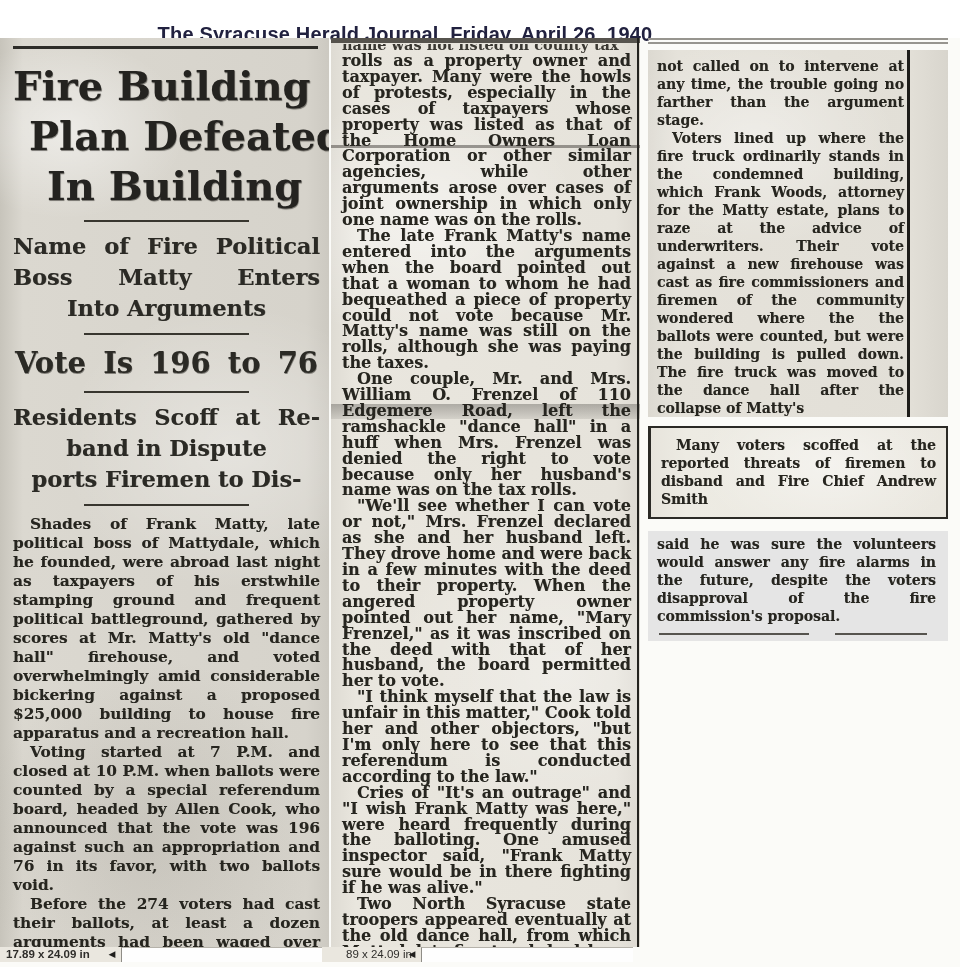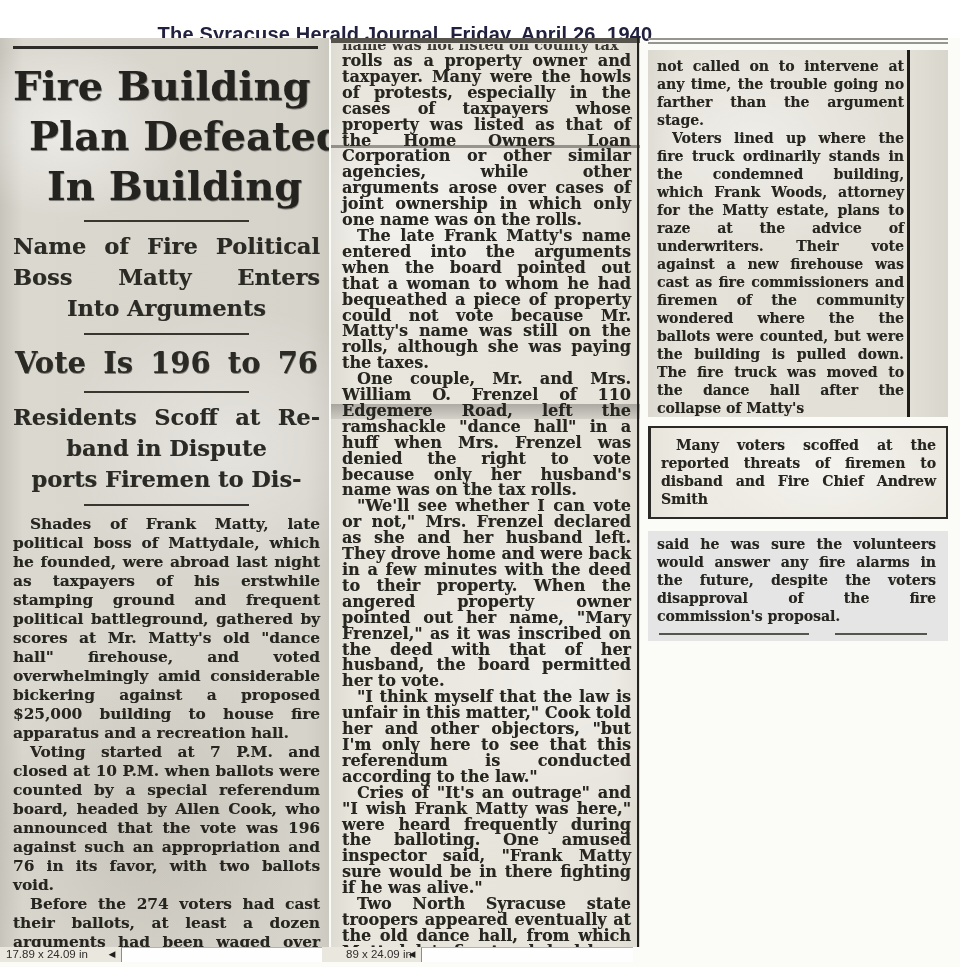--- a/index.html
+++ b/index.html
@@ -69,21 +69,21 @@
   .afterbox{margin-top:12px;padding:4px 12px 6px 9px;background:#e5e5e5;}
   .afterbox p{font-size:14px;line-height:18.5px;}
   .endlines{display:flex;gap:26px;margin:8px 0 0 2px;}
   .endlines div{height:2px;background:#56544e;}
   .endlines .seg1{width:150px;}
   .endlines .seg2{width:92px;}
   
   .footer{position:absolute;left:0;top:947px;width:633px;height:15px;background:#eae7df;
         font-family:"Liberation Sans","DejaVu Sans",sans-serif;font-size:11.5px;color:#2e2d2a;}
   .f-label{position:absolute;top:1px;white-space:nowrap;}
-  .f-label.one{left:6px;}
+  .f-label.one{left:6px;font-weight:bold;}
   .f-label.two{left:346px;}
   .f-btn{position:absolute;top:0;width:14px;height:15px;background:transparent;border:0;padding:0;
         font-size:9px;line-height:15px;text-align:center;color:#1f1e1c;cursor:pointer;}
   .f-btn.one{left:105px;}
   .f-btn.two{left:405px;}
   .f-track{position:absolute;top:0;height:14px;background:#fefefe;border-left:1px solid #8f8d87;
         border-top:1px solid #b5b2aa;}
   .f-track.one{left:121px;width:200px;}
   .f-track.two{left:421px;width:211px;}
 </style>

